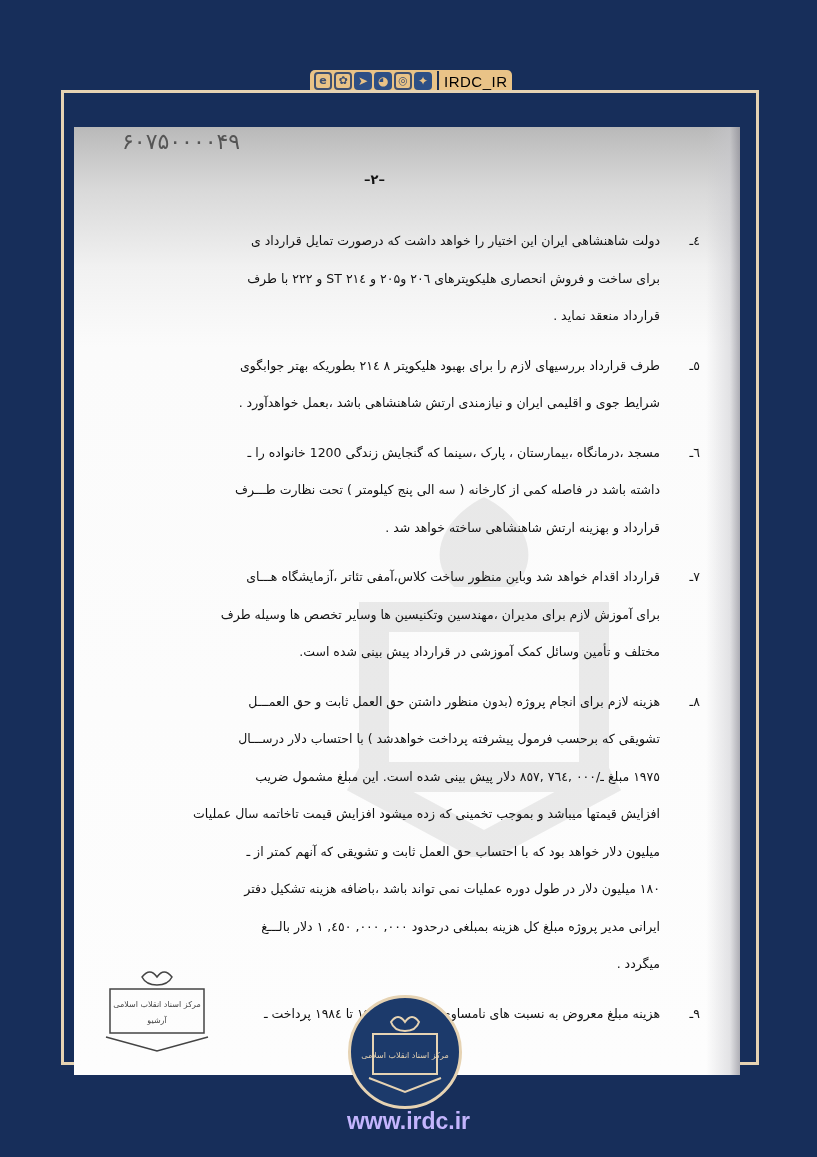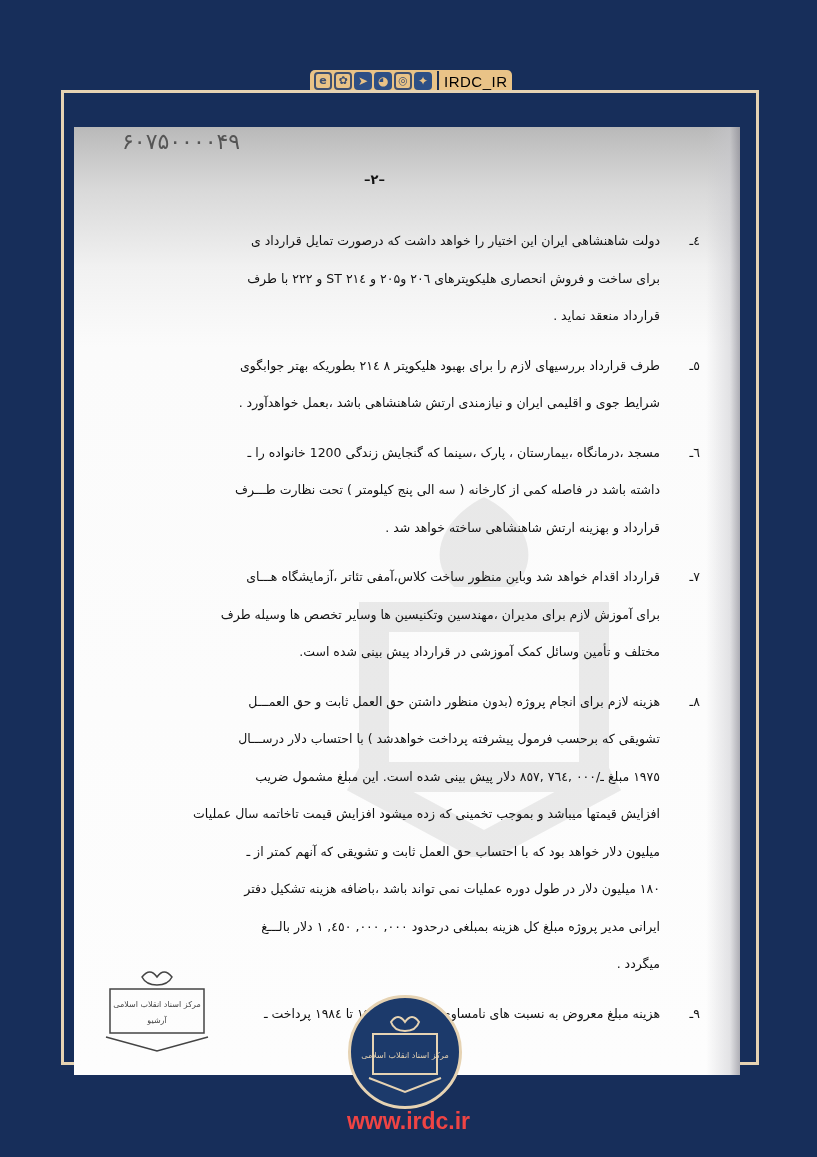--- a/index.html
+++ b/index.html
@@ -17,21 +17,21 @@
            background:linear-gradient(90deg, rgba(235,235,235,0) 0%, rgba(200,200,205,0.5) 70%, rgba(140,140,150,0.7) 100%); }
   .watermark { position:absolute; left:260px; top:350px; width:300px; height:380px; opacity:0.07; }
   .doc-number { position:absolute; left:48px; top:2px; font-family:"DejaVu Sans", sans-serif; font-size:22px; color:#555; letter-spacing:1px; direction:ltr; }
   .page-number { position:absolute; left:290px; top:45px; font-size:13px; color:#111; font-weight:bold; }
   .text { position:absolute; right:80px; top:95px; width:560px; direction:rtl; font-family:"DejaVu Sans", sans-serif; font-size:12.5px; color:#111; }
   .item { position:relative; margin-bottom:12px; }
   .item .num { position:absolute; right:-40px; top:0; line-height:37px; }
   .item p { margin:0; line-height:37.5px; text-align:justify; }
   .stamp { position:absolute; left:28px; top:836px; width:110px; height:92px; }
   .logo { position:absolute; left:348px; top:995px; width:114px; height:114px; border-radius:50%; background:#1c3a6b; border:3px solid #e6d3b3; box-sizing:border-box; }
-  .site-url { position:absolute; left:0; width:817px; top:1108px; text-align:center; font-family:"Liberation Sans", sans-serif; font-weight:bold; font-size:23px; color:#ef4444; }
+  .site-url { position:absolute; left:0; width:817px; top:1108px; text-align:center; font-family:"Liberation Sans", sans-serif; font-weight:bold; font-size:23px; color:#c4b5fd; }
 </style>
 </head>
 <body>
 
 <div class="social-bar">
   <span class="ico light">e</span>
   <span class="ico light">✿</span>
   <span class="ico">➤</span>
   <span class="ico">◕</span>
   <span class="ico light">◎</span>

